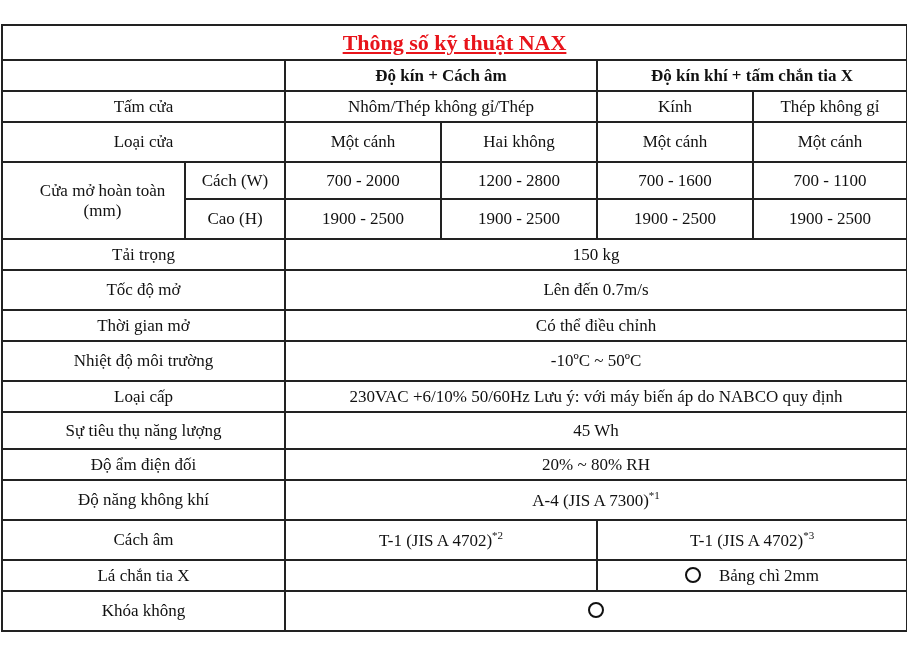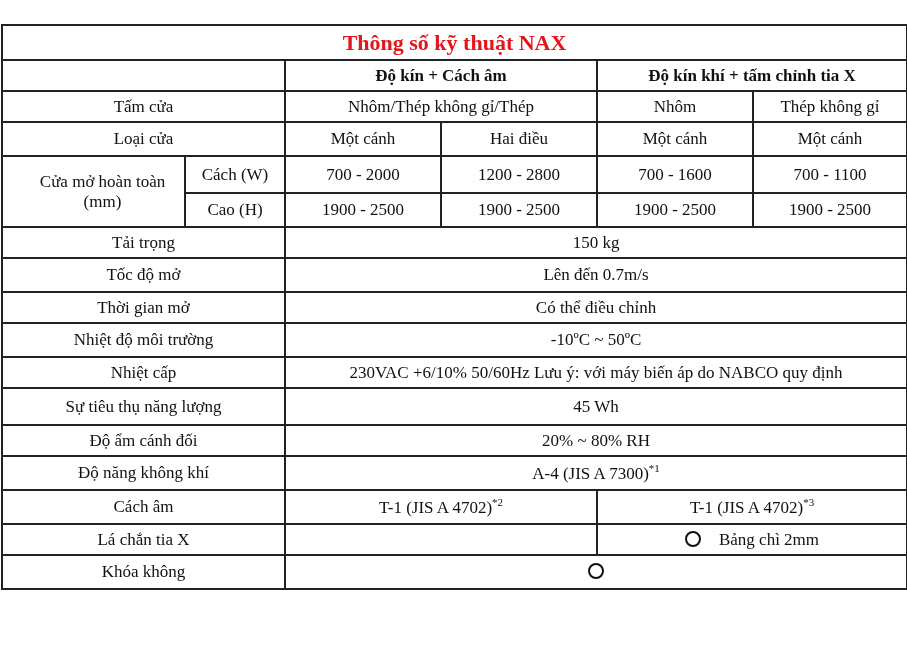--- a/index.html
+++ b/index.html
@@ -29,67 +29,68 @@
       text-align: center;
       vertical-align: middle;
       padding: 0 2px;
       white-space: nowrap;
       line-height: 1.15;
     }
     .title-cell {
       color: #e8141b;
       font-weight: bold;
       font-size: 22px;
+      text-decoration: underline;
     }
     .bold { font-weight: bold; }
     .left { text-align: center; padding-left: 20px !important; white-space: normal !important; }
     .circle {
       display: inline-block;
       width: 12px;
       height: 12px;
       border: 2px solid #111111;
       border-radius: 50%;
       vertical-align: -2px;
     }
     .gap { display: inline-block; width: 18px; }
     sup { font-size: 11px; }
     .r35 { height: 31px; }
-    .r36 { height: 34px; }
+    .r36 { height: 40px; }
   </style>
 </head>
 <body>
 
 <table class="spec">
   <colgroup>
     <col style="width:183px">
     <col style="width:100px">
     <col style="width:156px">
     <col style="width:156px">
     <col style="width:156px">
     <col style="width:154px">
   </colgroup>
   <tbody>
       <tr style="height:35px">
     <td colspan="6" class="title-cell">Thông số kỹ thuật NAX</td>
   </tr>
   <tr class="r35">
     <td colspan="2"></td>
     <td colspan="2" class="bold">Độ kín + Cách âm</td>
-    <td colspan="2" class="bold">Độ kín khí + tấm chỉnh tia X</td>
+    <td colspan="2" class="bold">Độ kín khí + tấm chắn tia X</td>
   </tr>
   <tr class="r35">
     <td colspan="2">Tấm cửa</td>
     <td colspan="2">Nhôm/Thép không gỉ/Thép</td>
-    <td>Nhôm</td>
+    <td>Kính</td>
     <td>Thép không gỉ</td>
   </tr>
   <tr class="r36">
     <td colspan="2">Loại cửa</td>
     <td>Một cánh</td>
-    <td>Hai điều</td>
+    <td>Hai không</td>
     <td>Một cánh</td>
     <td>Một cánh</td>
   </tr>
   <tr style="height:37px">
     <td rowspan="2" class="left">Cửa mở hoàn toàn (mm)</td>
     <td>Cách (W)</td>
     <td>700 - 2000</td>
     <td>1200 - 2800</td>
     <td>700 - 1600</td>
     <td>700 - 1100</td>
@@ -111,29 +112,29 @@
   </tr>
   <tr class="r35">
     <td colspan="2">Thời gian mở</td>
     <td colspan="4">Có thể điều chỉnh</td>
   </tr>
   <tr class="r36">
     <td colspan="2">Nhiệt độ môi trường</td>
     <td colspan="4">-10ºC ~ 50ºC</td>
   </tr>
   <tr class="r35">
-    <td colspan="2">Nhiệt cấp</td>
+    <td colspan="2">Loại cấp</td>
     <td colspan="4">230VAC +6/10% 50/60Hz Lưu ý: với máy biến áp do NABCO quy định</td>
   </tr>
   <tr style="height:37px">
     <td colspan="2">Sự tiêu thụ năng lượng</td>
     <td colspan="4">45 Wh</td>
   </tr>
   <tr class="r35">
-    <td colspan="2">Độ ẩm cánh đối</td>
+    <td colspan="2">Độ ẩm điện đối</td>
     <td colspan="4">20% ~ 80% RH</td>
   </tr>
   <tr class="r36">
     <td colspan="2">Độ năng không khí</td>
     <td colspan="4"><span>A-4 (JIS A 7300)</span><sup>*1</sup></td>
   </tr>
   <tr class="r36">
     <td colspan="2">Cách âm</td>
     <td colspan="2"><span>T-1 (JIS A 4702)</span><sup>*2</sup></td>
     <td colspan="2"><span>T-1 (JIS A 4702)</span><sup>*3</sup></td>

